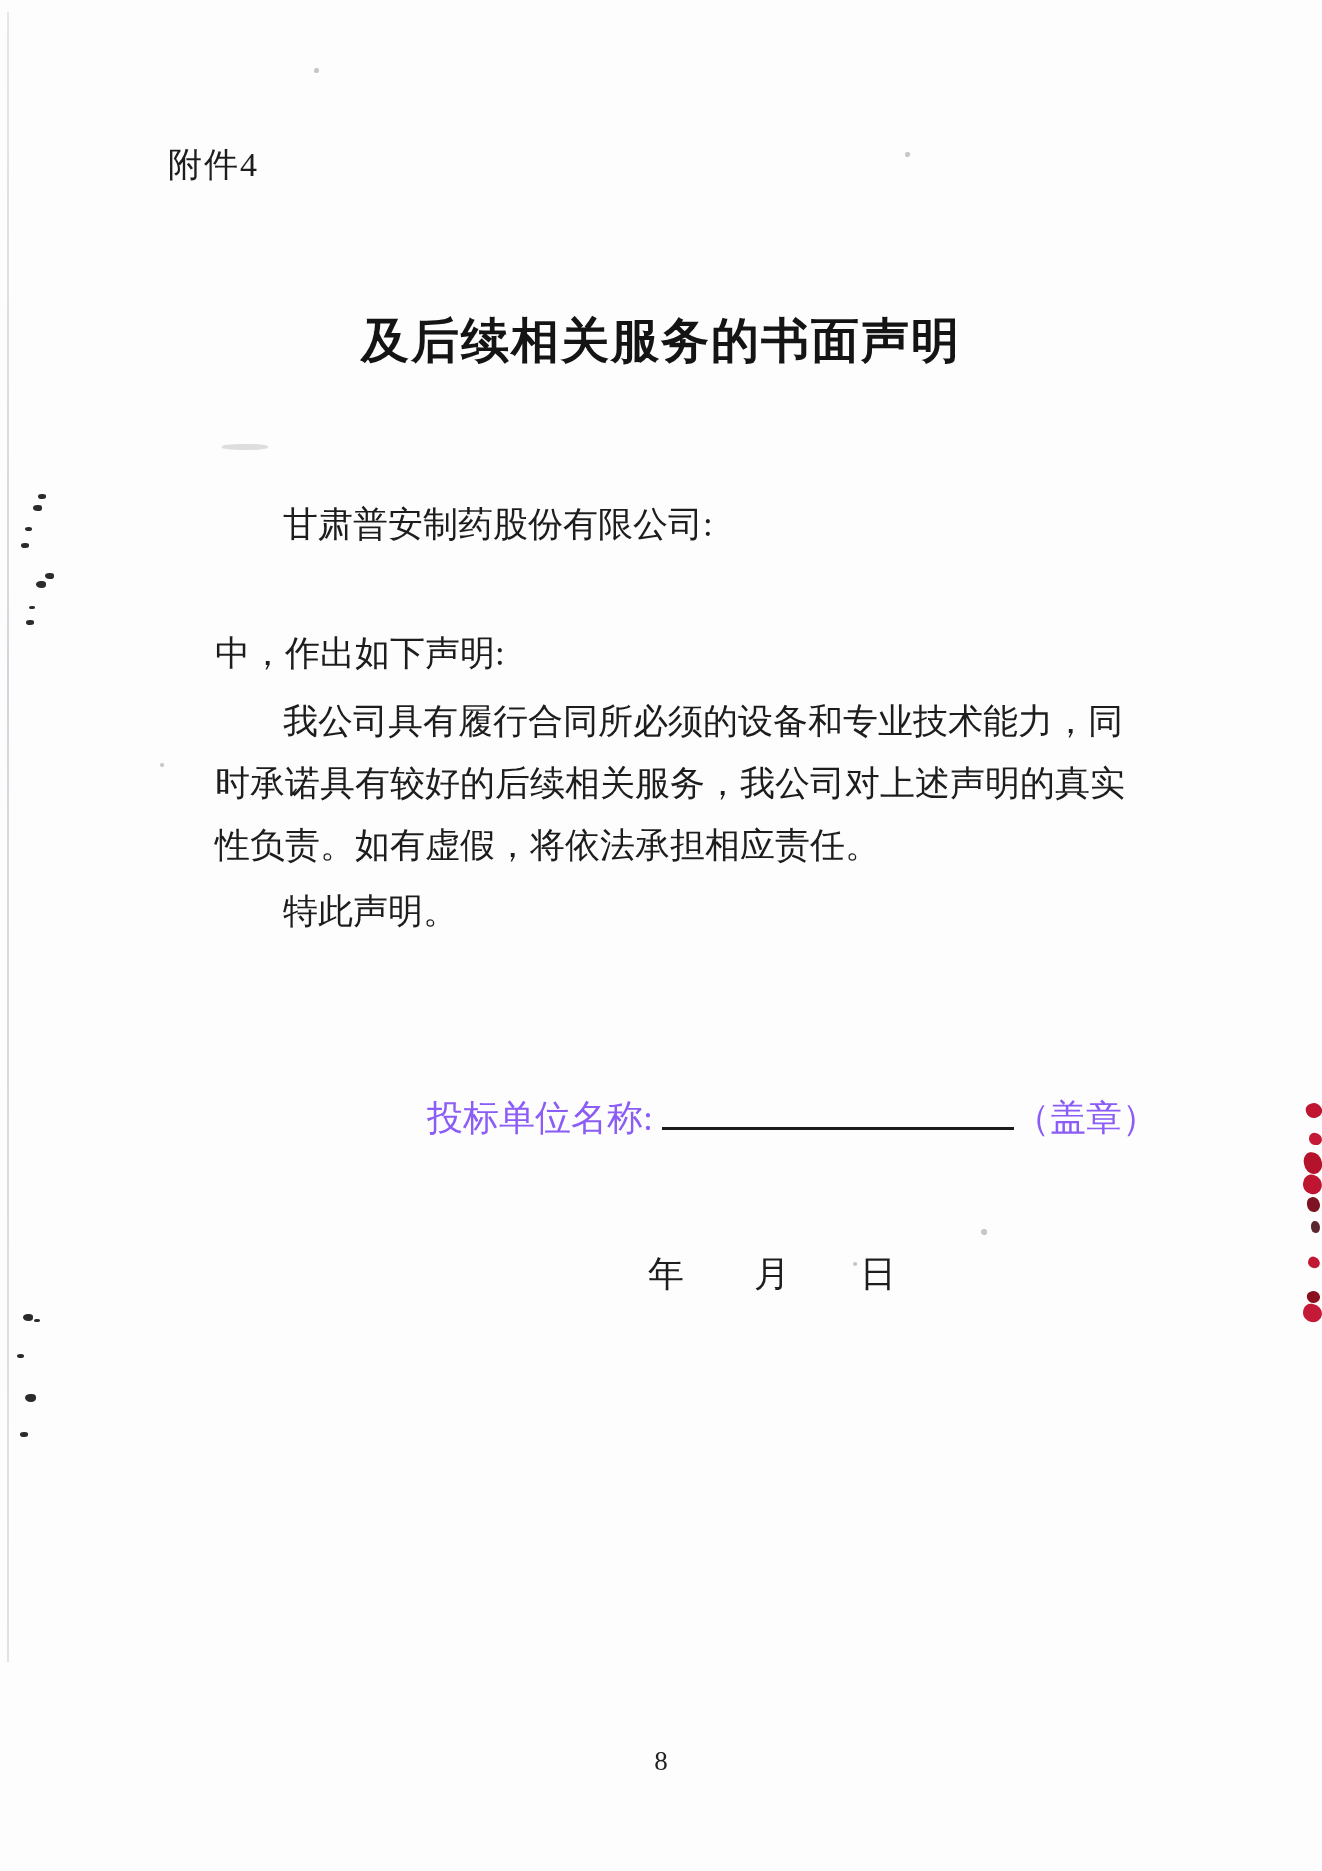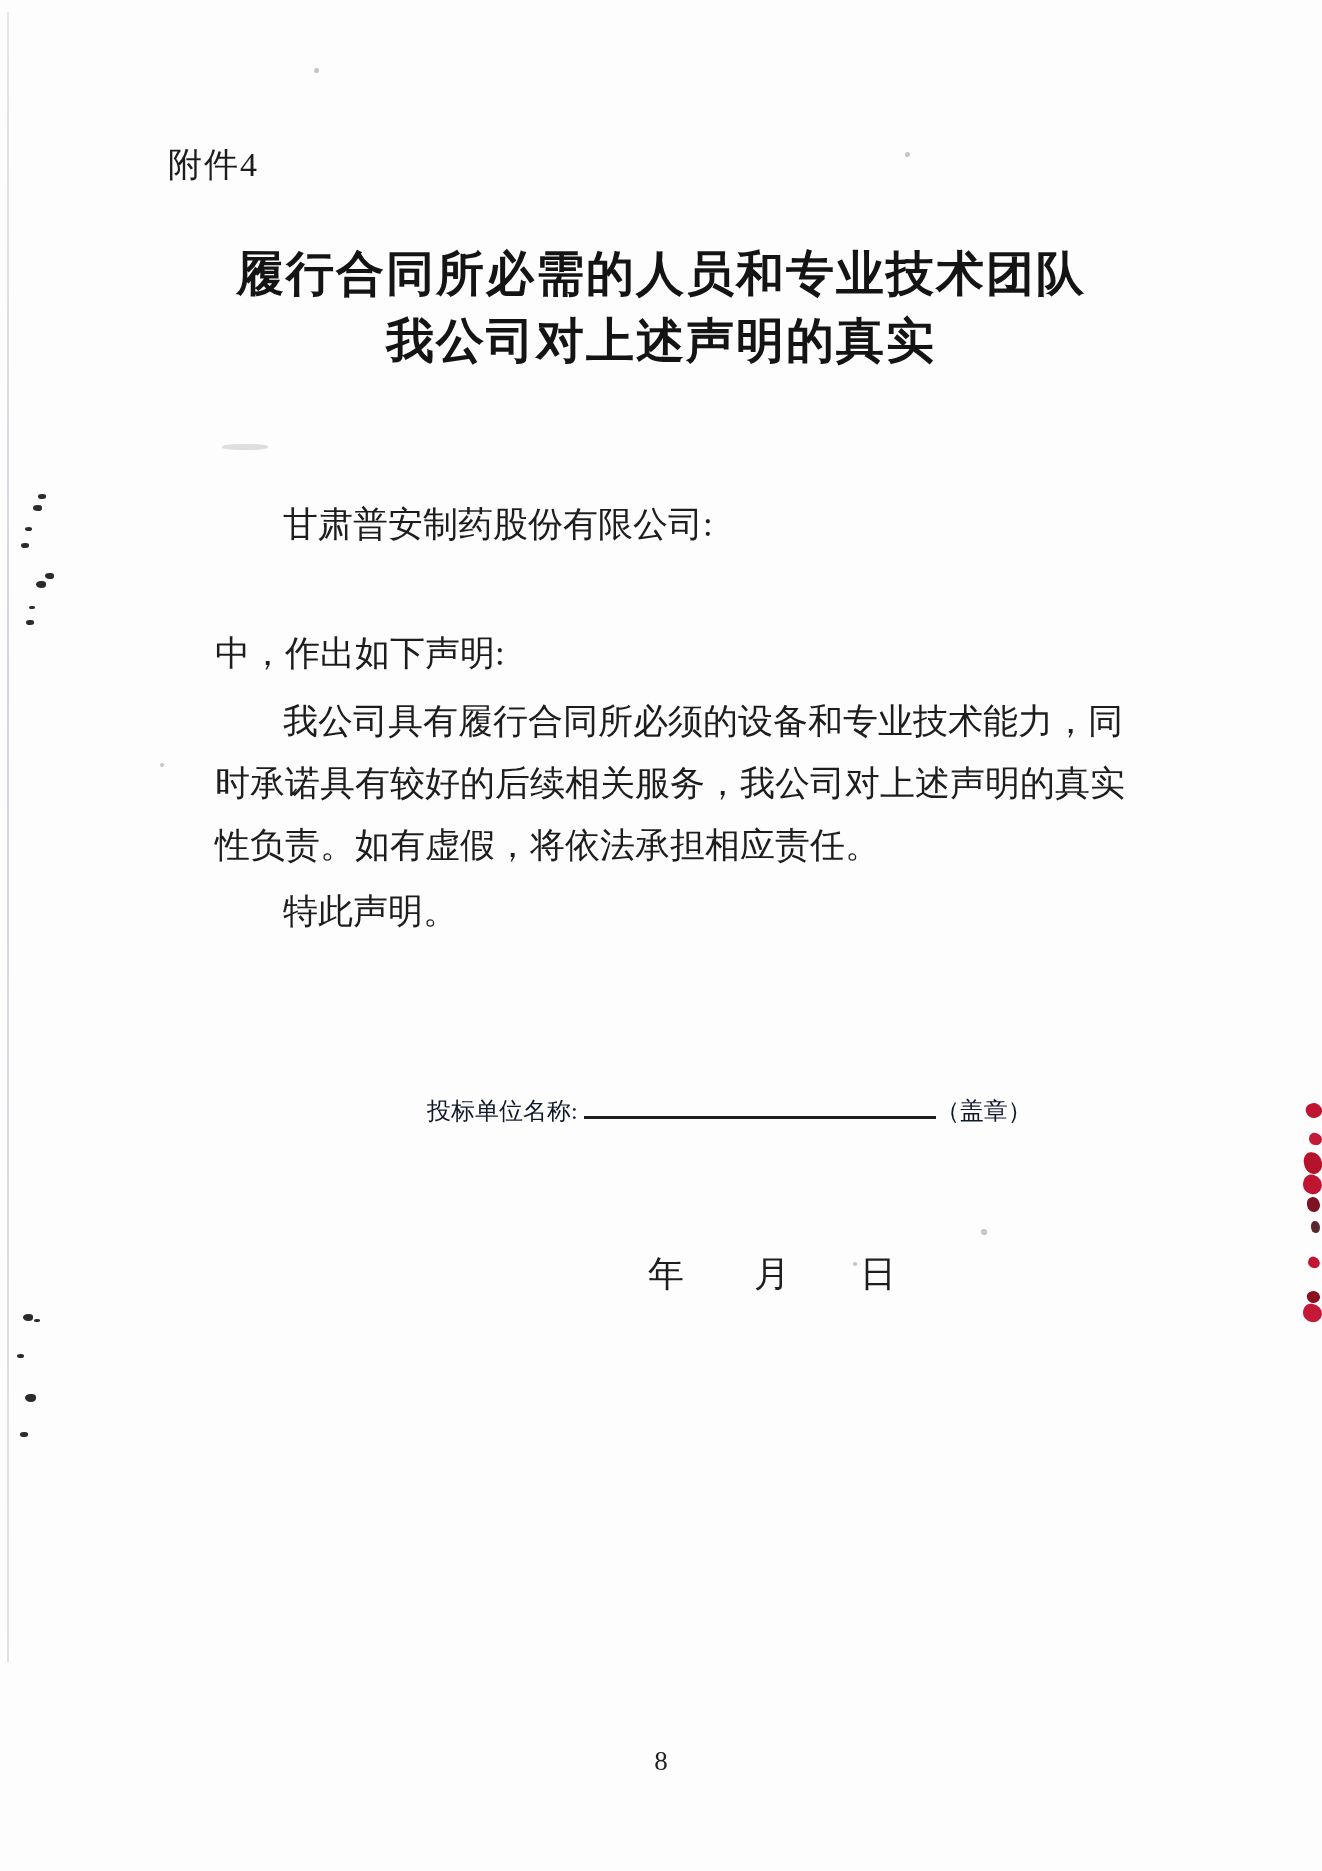--- a/index.html
+++ b/index.html
@@ -31,22 +31,22 @@
     color:#1d1d1d;
   }
   .blank{
     display:inline-block;height:0.95em;
     border-bottom:3px solid #1d1d1d;
   }
   .blank-project{width:163px;border-bottom-width:2px;}
   .blank-unit{width:352px;}
   .blank-rep{width:124px;}
   .sigline{
-    position:absolute;font-size:24px;line-height:1.15;white-space:nowrap;
-    color:#0f172a;
+    position:absolute;font-size:36px;line-height:1.15;white-space:nowrap;
+    color:#8b5cf6;
   }
   .ymd{
     position:absolute;left:648px;top:1250px;
     display:flex;gap:70px;
     font-size:36px;color:#1d1d1d;
   }
   .pagenum{
     position:absolute;left:0;top:1746px;width:100%;
     text-align:center;font-size:27px;color:#222;
   }
@@ -57,22 +57,22 @@
 </head>
 <body>
 
 <div class="page">
 
   <div class="scan-line"></div>
 
   <div class="attachment">附件4</div>
 
   <h1 class="title">
-    <span>履行合同所必需的人员和专业技术团队</span><br>
-    <span>我公司对上述声明的真实</span>
+    <br>
+    <span>及后续相关服务的书面声明</span>
   </h1>
 
   <div class="bodyline" style="left:283px;top:505px;">甘肃普安制药股份有限公司:</div>
 
 
   <div class="bodyline" style="left:215px;top:634px;">中，作出如下声明:</div>
 
   <div class="bodyline" style="left:283px;top:702px;">我公司具有履行合同所必须的设备和专业技术能力，同</div>
 
   <div class="bodyline" style="left:215px;top:764px;">时承诺具有较好的后续相关服务，我公司对上述声明的真实</div>

